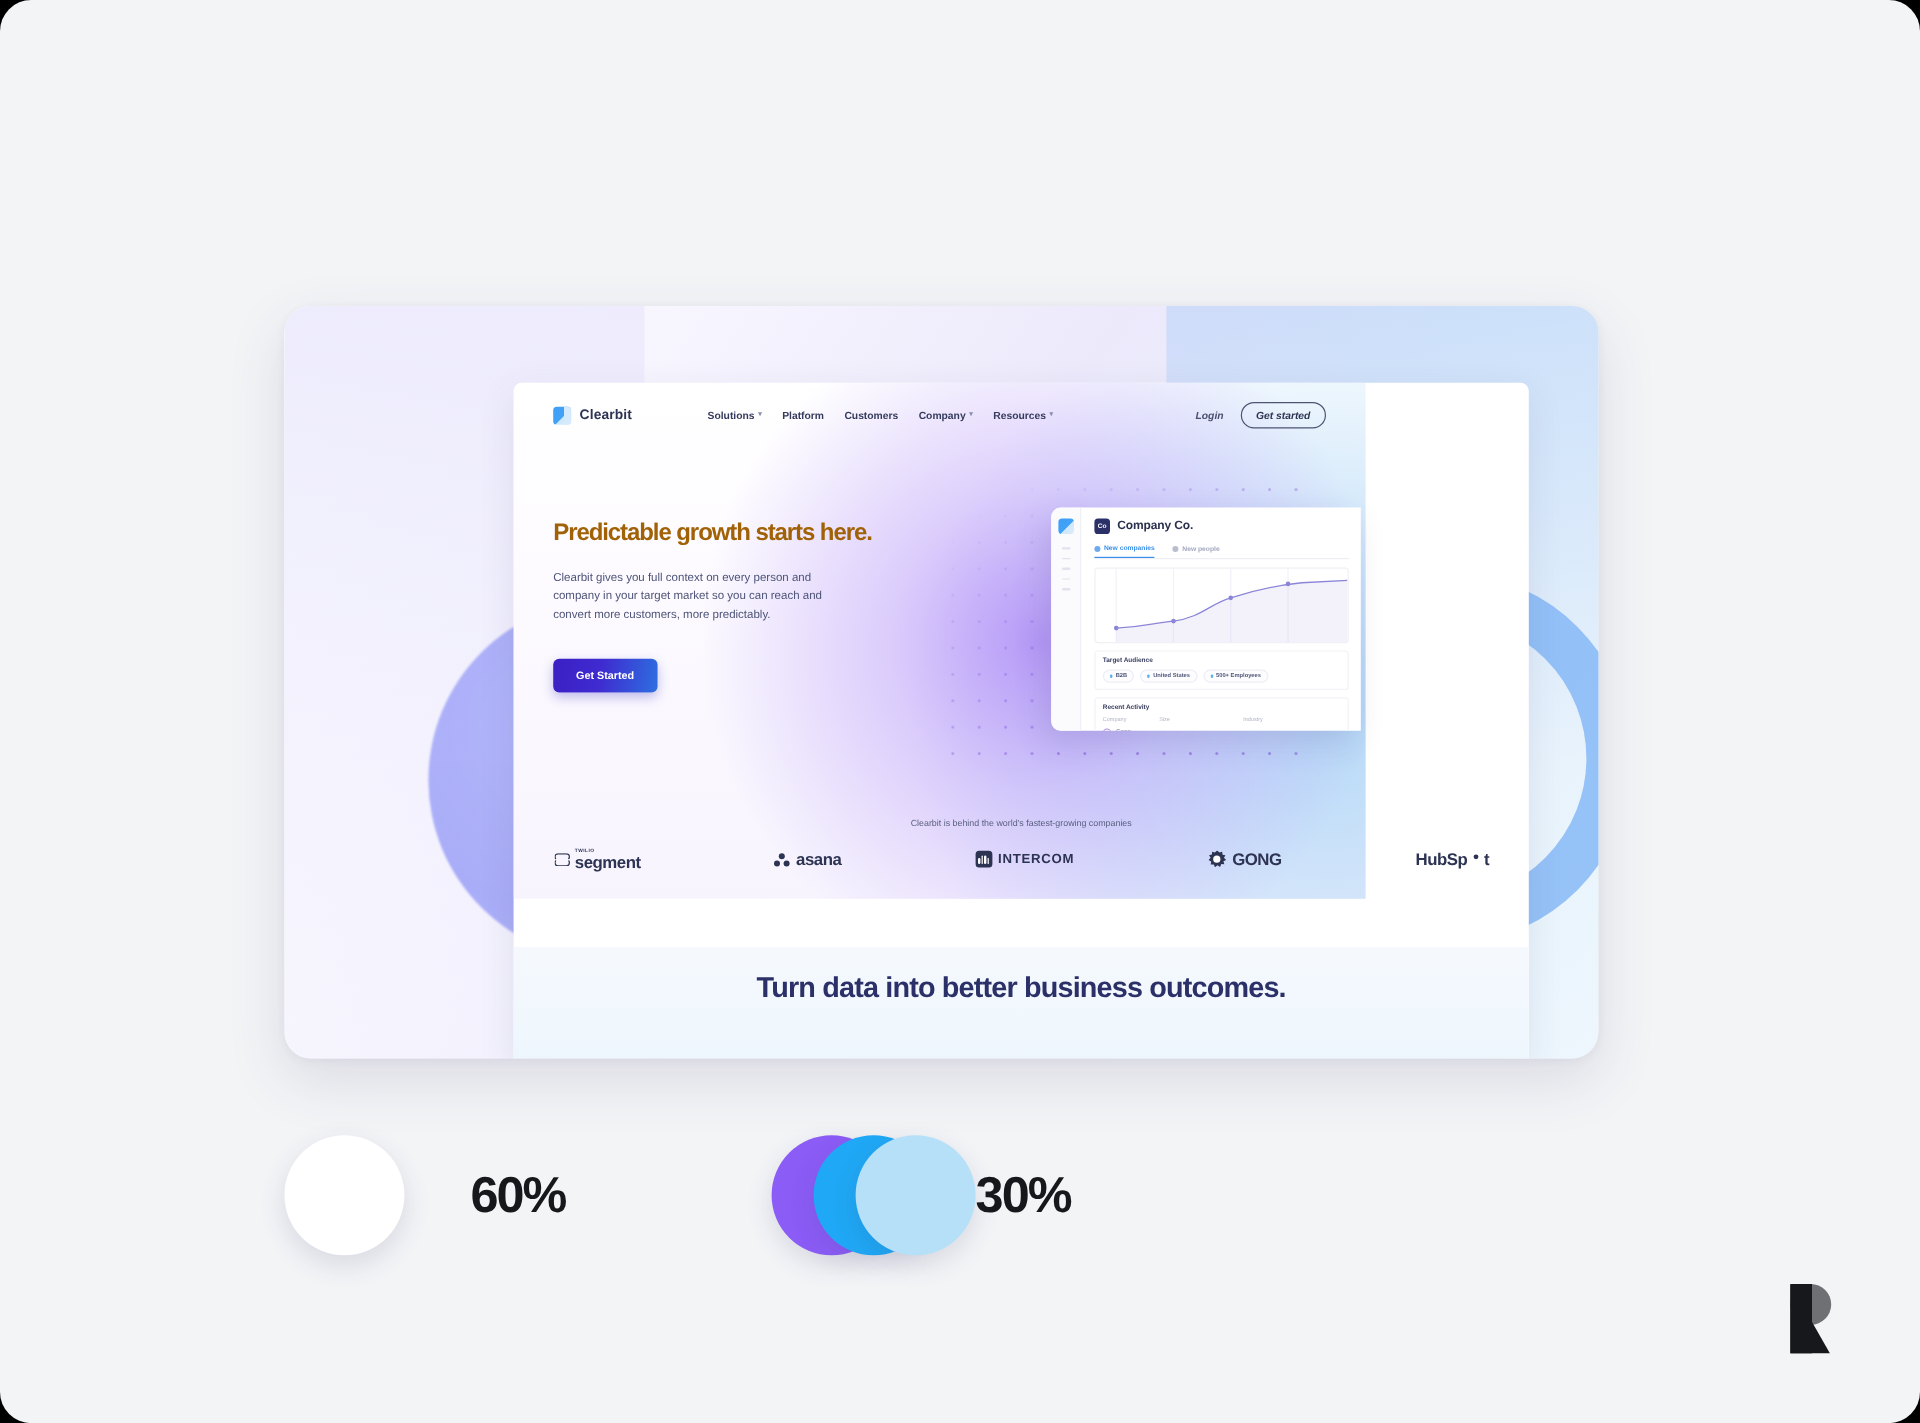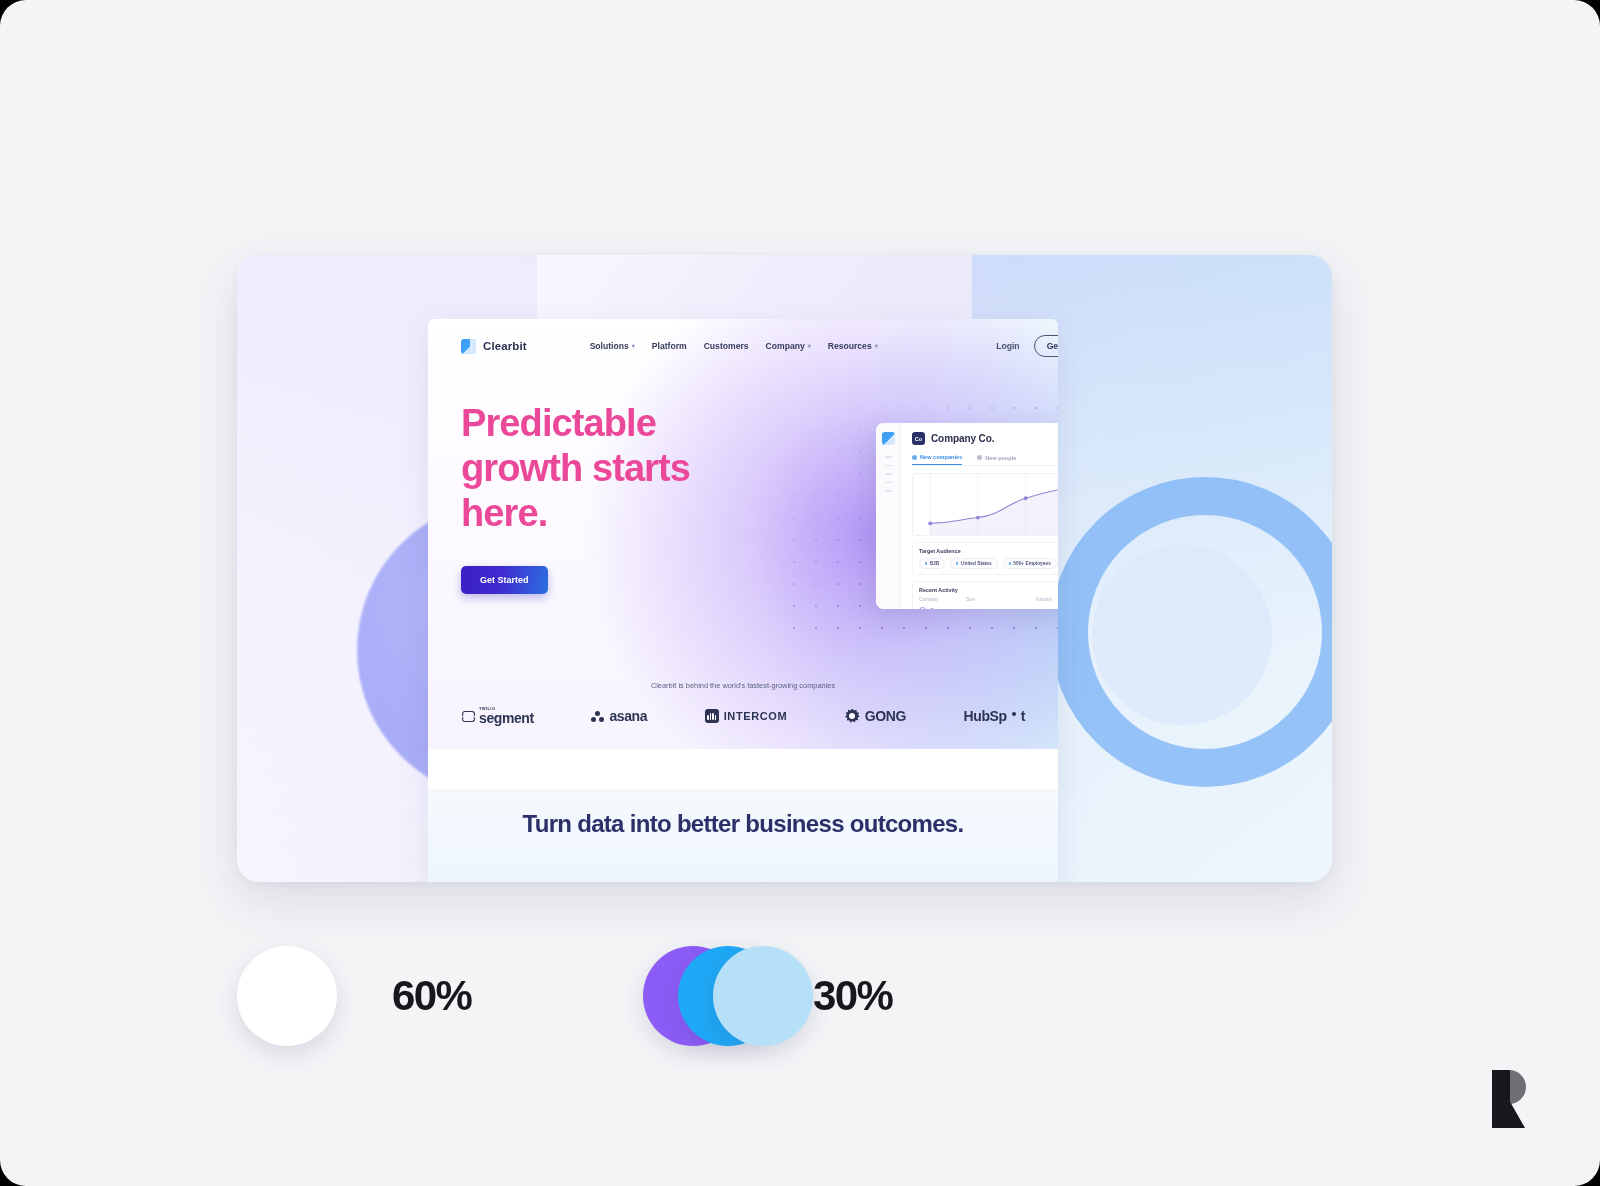--- a/index.html
+++ b/index.html
@@ -63,21 +63,21 @@
   #blob-left-wash {
     left:0; top:0; width:300px; height:627px;
     border-radius:0;
     background:linear-gradient(180deg,rgba(236,234,252,.9),rgba(250,250,255,.4));
   }
 
   
   #site {
     position:absolute;
     left:191px; top:64px;
-    width:630px; height:563px;
+    width:846px; height:563px;
     background:#ffffff;
     border-radius:7px 7px 0 0;
     overflow:hidden;
     box-shadow:0 10px 30px rgba(60,60,110,.10);
   }
   
   #hero-wash {
     position:absolute; left:0; top:0; width:710px; height:430px;
     background:
       radial-gradient(circle at 62% 50%, rgba(168,128,246,.78) 0%, rgba(180,150,248,.45) 26%, rgba(255,255,255,0) 58%),
@@ -108,35 +108,35 @@
     content:""; position:absolute; right:0; top:0; width:6px; height:15px;
     background:#d5eafc; border-radius:0 3px 3px 0;
   }
   #brand-name { font-size:11.5px; font-weight:600; color:#2d3352; letter-spacing:.1px; }
   #nav-links { display:flex; gap:17px; margin-left:63px; }
   .nav-link {
     font-size:8.6px; font-weight:600; color:#343a5c; white-space:nowrap;
     display:flex; align-items:center; gap:3px;text-align:right;
   }
   .caret { font-size:6px; color:#8a90ad; line-height:1; }
-  #nav-right { margin-left:auto; display:flex; align-items:center; gap:14px; }
+  #nav-right { margin-left:auto; display:flex; align-items:center; gap:14px;font-style:italic; }
   #nav-login { font-size:8.6px; font-weight:600; color:#4a4f6e; }
   #nav-cta {
     font-size:8.6px; font-weight:600; color:#2d3352;
     border:1px solid #4d5373; border-radius:13px;
     padding:5px 12px; background:transparent;
   }
 
   
   #hero {
     position:absolute; left:33px; top:82px; width:300px;
   }
   #hero-h1 {
-    font-size:38px; font-weight:700; line-height:1.19;
-    letter-spacing:-.9px; color:#ec4899;
+    font-size:20px; font-weight:700; line-height:1.19;
+    letter-spacing:-.9px; color:#a16207;margin-top:32px;
   }
   #hero-p {
     margin-top:17px; width:242px;
     font-size:9.6px; line-height:1.62; color:#4e5478; font-weight:400;
   }
   #hero-btn {
     margin-top:29px;
     display:inline-block;
     background:linear-gradient(100deg,#3a1fc4 0%,#3f2bd0 45%,#2d6fe0 100%);
     color:#fff; font-size:9px; font-weight:700;
@@ -335,20 +335,21 @@
           </span>
         </div>
         <div id="nav-right">
           <span id="nav-login">Login</span>
           <span id="nav-cta">Get started</span>
         </div>
       </div>
 
       <div id="hero">
         <div id="hero-h1">Predictable growth starts here.</div>
+        <div id="hero-p">Clearbit gives you full context on every person and company in your target market so you can reach and convert more customers, more predictably.</div>
         <div id="hero-btn">Get Started</div>
       </div>
 
       <div id="dash">
         <div id="dash-rail">
           <div id="dash-logo"></div>
           <div class="rail-dot"></div>
           <div class="rail-dot"></div>
           <div class="rail-dot"></div>
           <div class="rail-dot"></div>

